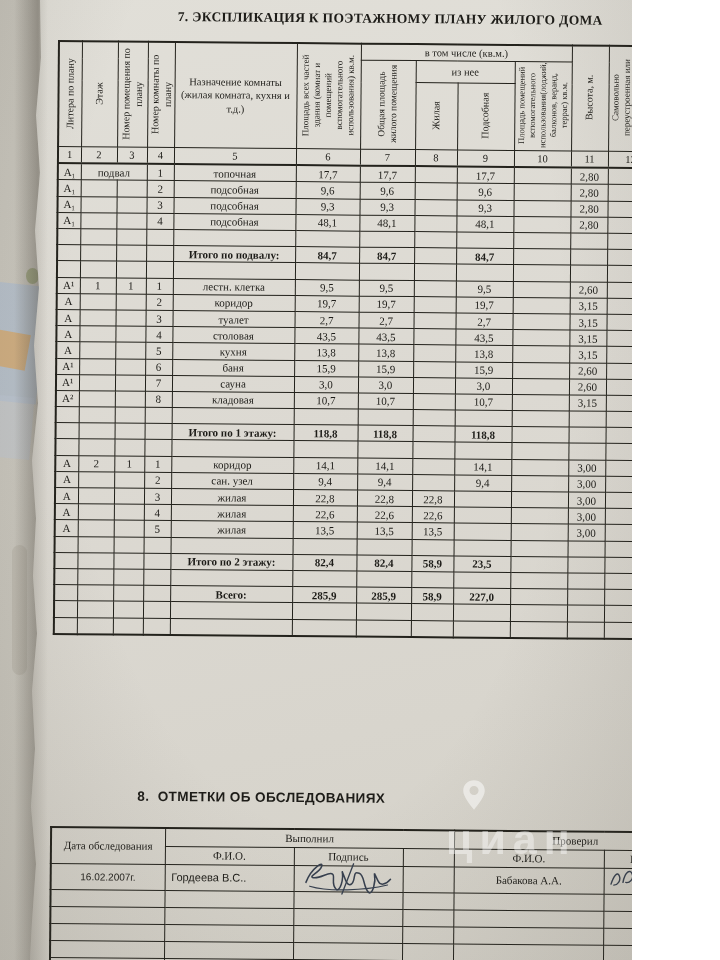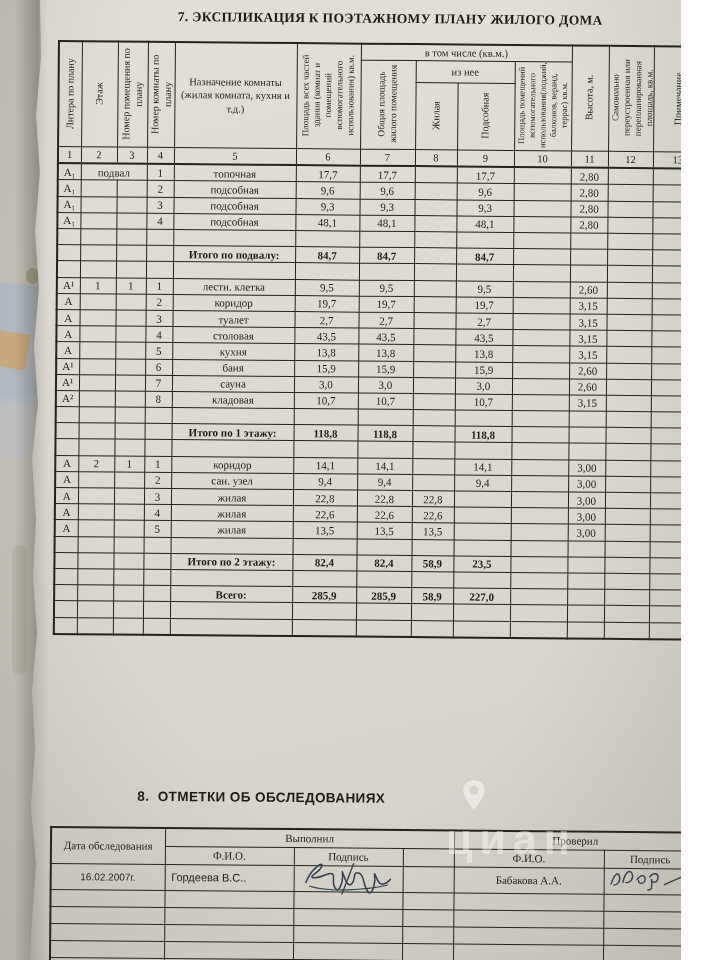--- a/index.html
+++ b/index.html
@@ -1,16 +1,16 @@
 <!DOCTYPE html>
 <html><head>
 <meta charset="utf-8">
 <style>
   html,body{margin:0;padding:0;}
-  .photo{position:relative;width:681px;height:960px;overflow:hidden;
+  .photo{position:relative;width:632px;height:960px;overflow:hidden;
          background:linear-gradient(100deg,#c6c3ba,#cfccc3 45%,#c7c4bb);
          font-family:"Liberation Serif",serif;color:#1d1c18;}
   
   .patch{position:absolute;}
   .patch-blue{left:-12px;top:284px;width:54px;height:118px;background:#aebccd;opacity:.7;transform:rotate(6deg);}
   .patch-blue2{left:-14px;top:396px;width:46px;height:62px;background:#bcc6d2;opacity:.45;transform:rotate(5deg);}
   .patch-tan{left:-6px;top:332px;width:34px;height:36px;background:#d0ab79;opacity:.9;transform:rotate(10deg);}
   .patch-olive{left:26px;top:268px;width:13px;height:16px;background:#98a078;border-radius:50%;opacity:.8;}
   .patch-gray{left:12px;top:545px;width:15px;height:130px;background:#b5b1a6;opacity:.55;border-radius:8px;}
   .edge-shadow{position:absolute;left:14px;top:0;width:30px;height:100%;

